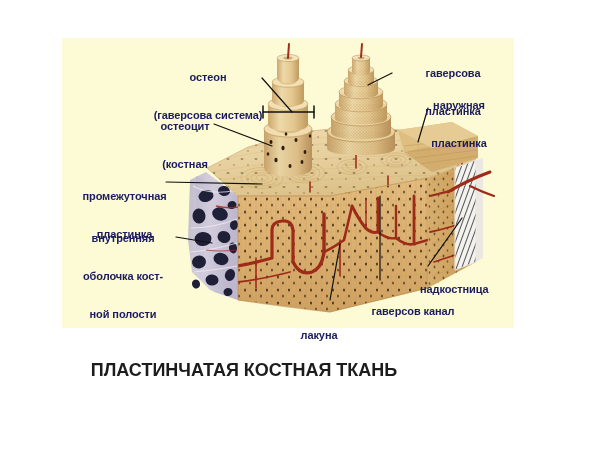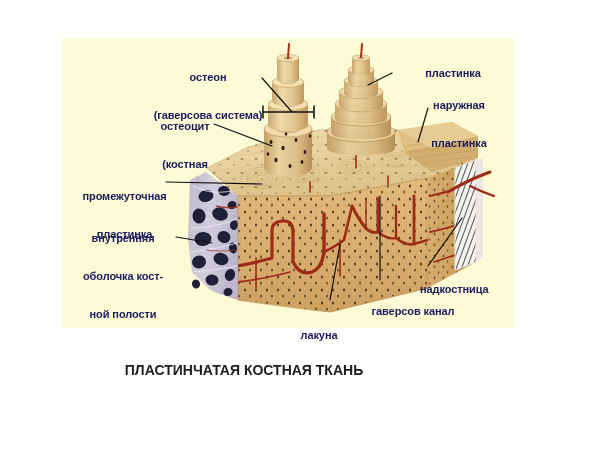--- a/index.html
+++ b/index.html
@@ -40,21 +40,21 @@
 
   #caption {
     position: absolute;
     left: 0;
     top: 362px;
     width: 488px;
     text-align: center;
     color: #1c1c1c;
     font-family: "Liberation Sans", sans-serif;
     font-weight: bold;
-    font-size: 14px;
+    font-size: 18px;
     line-height: 17px;
     z-index: 40;
   }
 
   svg.art {
     position: absolute;
     left: 0; top: 0;
     width: 600px; height: 450px;
     z-index: 10;
     pointer-events: none;
@@ -431,20 +431,21 @@
   <div>остеон</div>
   <div>(гаверсова система)</div>
 </div>
 
 <div class="lbl c" style="left:130px; top:95px; width:110px;">
   <div>остеоцит</div>
   <div>(костная</div>
 </div>
 
 <div class="lbl c" style="left:398px; top:42px; width:110px;">
+  <div>гаверсова</div>
   <div>пластинка</div>
 </div>
 
 <div class="lbl c" style="left:404px; top:74px; width:110px;">
   <div>наружная</div>
   <div>пластинка</div>
 </div>
 
 <div class="lbl c" style="left:62px; top:165px; width:125px;">
   <div>промежуточная</div>

